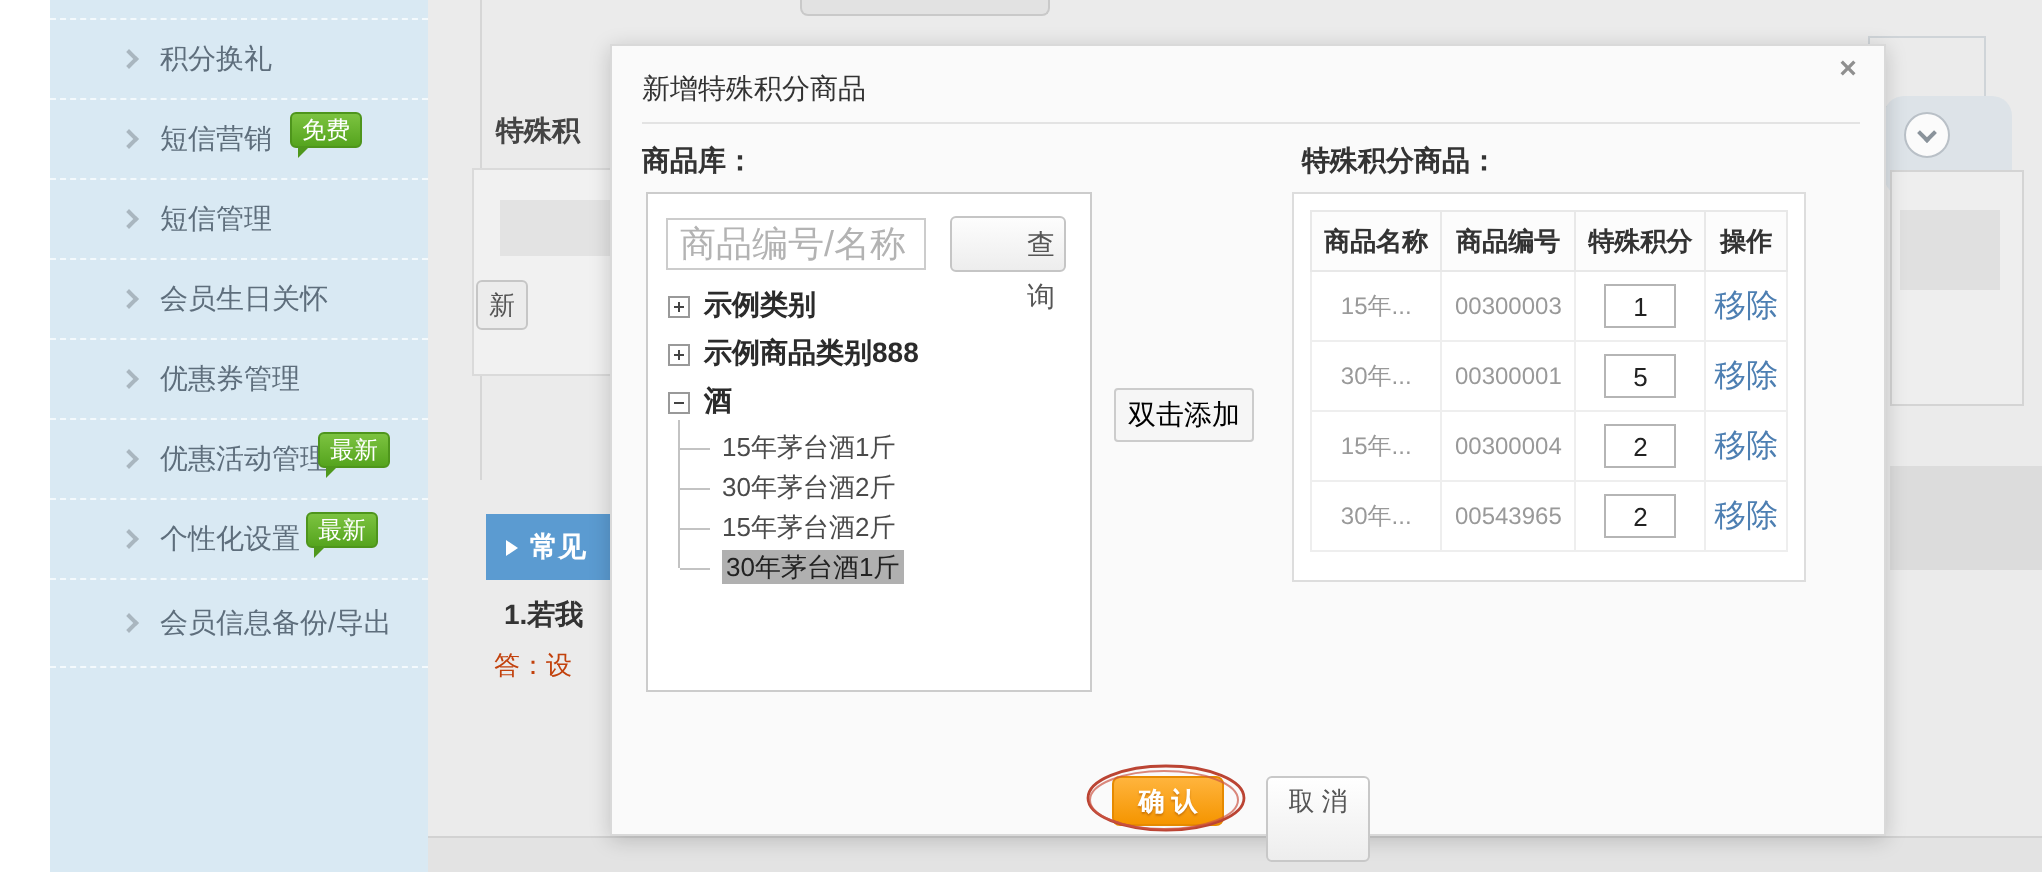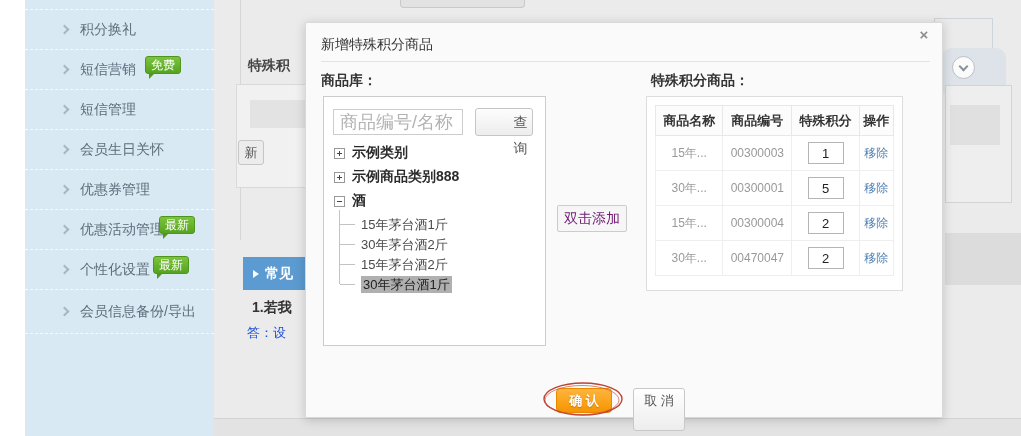--- a/index.html
+++ b/index.html
@@ -34,21 +34,21 @@
   .frag-special-label { position: absolute; left: 34px; top: 57px; font-size: 14px; font-weight: bold; color: #444; }
   .frag-new-btn { position: absolute; left: 24px; top: 140px; width: 26px; height: 25px; background: #ececec;
                   border: 1px solid #c6c6c6; border-radius: 3px; font-size: 13px; color: #555;
                   text-align: center; line-height: 23px; }
   .frag-faq-bar { position: absolute; left: 29px; top: 257px; width: 63px; height: 33px; background: #5b9bd1;
                   color: #fff; display: flex; align-items: center; padding-left: 10px;
                   font-size: 14px; font-weight: bold; }
   .tri-right { width: 0; height: 0; border-left: 6px solid #fff; border-top: 4px solid transparent;
                border-bottom: 4px solid transparent; margin-right: 6px; flex: 0 0 auto; }
   .frag-q { position: absolute; left: 38px; top: 299px; font-size: 14px; font-weight: bold; color: #333; }
-  .frag-a { position: absolute; left: 33px; top: 324px; font-size: 13px; color: #1d4ed8; }
+  .frag-a { position: absolute; left: 33px; top: 324px; font-size: 13px; color: #c2410c; }
   .frag-box-tr { position: absolute; left: 720px; top: 18px; width: 59px; height: 36px; border: 1px solid #cfd4d8; }
   .frag-tab-right { position: absolute; left: 728px; top: 48px; width: 64px; height: 50px;
                     background: #dde3e8; border-radius: 10px; }
   .frag-circle { position: absolute; left: 738px; top: 56px; width: 23px; height: 23px; background: #fbfbfb;
                  border: 1px solid #b9c0c7; border-radius: 50%; display: flex; align-items: center;
                  justify-content: center; }
   .chev-down { width: 7px; height: 7px; border-right: 2px solid #8a939b; border-bottom: 2px solid #8a939b;
                transform: rotate(45deg); margin-top: -3px; }
   .frag-box-r2 { position: absolute; left: 731px; top: 85px; width: 67px; height: 118px;
                  border: 1px solid #d4d4d4; background: #eeeeee; }
@@ -84,33 +84,33 @@
   .t-toggle::before { content: ''; position: absolute; left: 2px; right: 2px; top: 4px; height: 1px; background: #444; }
   .t-toggle.plus::after { content: ''; position: absolute; top: 2px; bottom: 2px; left: 4px; width: 1px; background: #444; }
   .t-label { font-size: 14px; font-weight: bold; color: #2b2b2b; }
   .t-children { position: relative; margin-left: 5px; padding-top: 1px; }
   .t-children::before { content: ''; position: absolute; left: 0; top: -3px; bottom: 10px; border-left: 1px solid #c3c3c3; }
   .t-leaf { position: relative; padding-left: 22px; height: 20px; line-height: 20px; cursor: pointer; }
   .t-leaf::before { content: ''; position: absolute; left: 1px; top: 50%; width: 15px; border-top: 1px solid #c3c3c3; }
   .t-leaf-text { font-size: 13px; color: #4a4a4a; }
   .t-leaf-text.selected { background: #b0b0b0; color: #222; padding: 1px 2px; }
 
-  .m-add-btn { position: absolute; left: 251px; top: 182px; width: 70px; height: 27px; background: #f6f6f6;
-               border: 1px solid #ccc; border-radius: 2px; font-size: 14px; color: #701a75; text-align: center;
+  .m-add-btn { position: absolute; left: 251px; top: 171px; width: 70px; height: 27px; background: #f6f6f6;
+               border: 1px solid #ccc; border-radius: 2px; font-size: 14px; color: #000000; text-align: center;
                line-height: 25px; cursor: pointer; }
 
   .m-table-box { position: absolute; left: 340px; top: 73px; width: 257px; height: 195px; background: #fff;
                  border: 1px solid #ddd; padding: 8px; }
   .sel-table { width: 100%; border-collapse: collapse; }
   .sel-table th { font-size: 13px; font-weight: bold; color: #333; height: 30px; 
                   border: 1px solid #e8e8e8; background: #fcfcfc; }
   .sel-table td { font-size: 12px; color: #999; height: 35px; text-align: center; border: 1px solid #eee; }
   .pts-input { width: 36px; height: 22px; border: 1px solid #b5b5b5; text-align: center; font-size: 13px;
                color: #222; font-family: inherit; }
-  .remove-link { color: #4d7fb2; font-size: 12px; text-decoration: none; cursor: pointer; }
+  .remove-link { color: #4d7fb2; font-size: 16px; text-decoration: none; cursor: pointer; }
 
   .m-confirm { position: absolute; left: 250px; top: 365px; width: 56px; height: 25px;
                background: linear-gradient(#ffb43d, #f59500); border: 1px solid #e68a00; border-radius: 4px;
                color: #fff; font-weight: bold; font-size: 13px; text-align: center; line-height: 23px;
                cursor: pointer; text-shadow: 0 1px 1px rgba(160,80,0,0.5); }
   .m-cancel { position: absolute; left: 327px; top: 365px; width: 52px; height: 43px;
               background: linear-gradient(#ffffff, #ededed); border: 1px solid #c8c8c8; border-radius: 3px;
               color: #555; font-size: 13px; text-align: center; line-height: 23px; cursor: pointer; }
   .annotation { position: absolute; left: 235px; top: 357px; width: 84px; height: 38px; pointer-events: none; }
 </style>
@@ -261,21 +261,21 @@
             <td>00300004</td>
             <td>
               <input class="pts-input" type="text" value="2" style="">
             </td>
             <td>
               <a class="remove-link">移除</a>
             </td>
           </tr>
           <tr>
             <td>30年...</td>
-            <td>00470047</td>
+            <td>00543965</td>
             <td>
               <input class="pts-input" type="text" value="2" style="">
             </td>
             <td>
               <a class="remove-link">移除</a>
             </td>
           </tr>
         </tbody>
       </table>
     </div>

